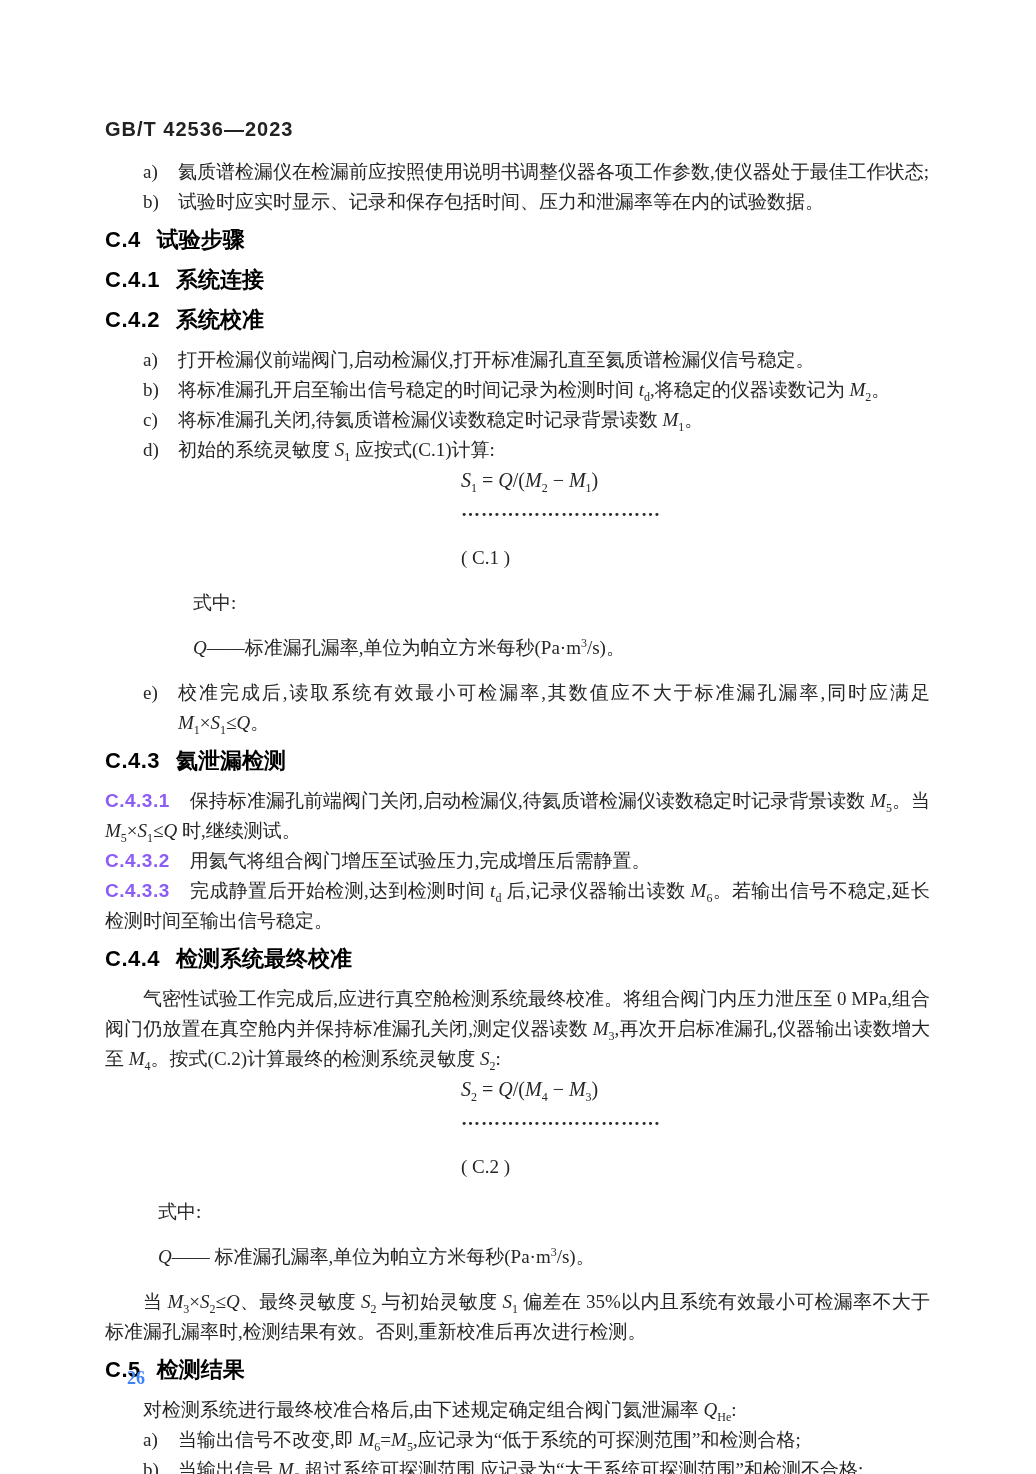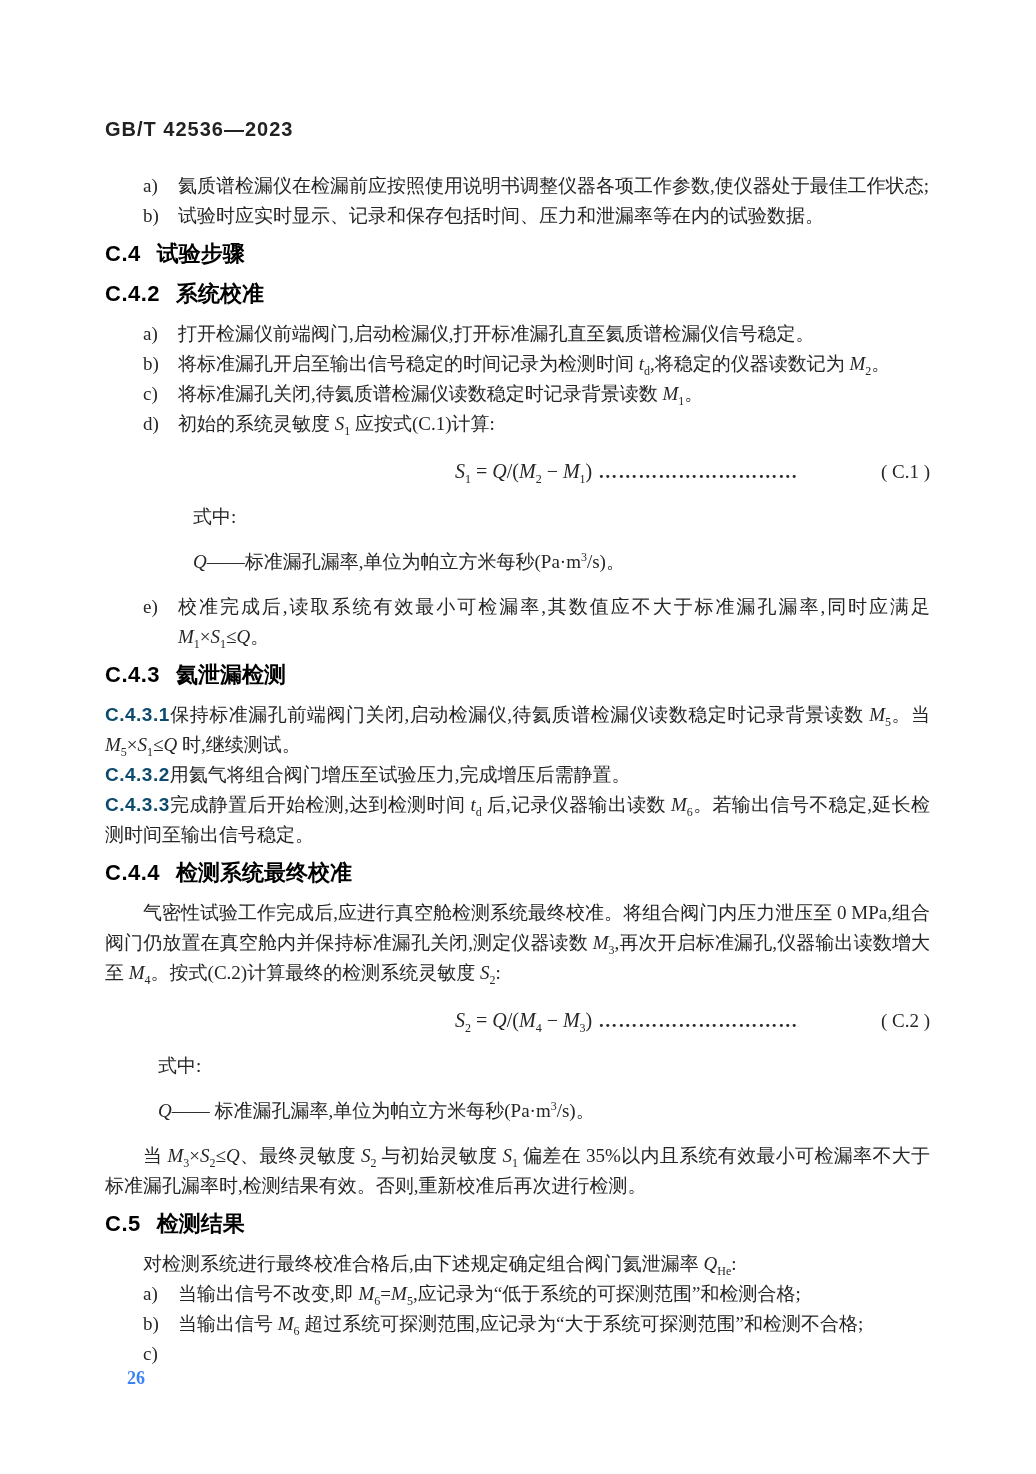--- a/index.html
+++ b/index.html
@@ -5,44 +5,45 @@
   html,body{margin:0;padding:0;background:#ffffff;}
   .page{
     width:1036px;height:1474px;box-sizing:border-box;position:relative;
     background:#ffffff;color:#262626;overflow:hidden;
     padding:118px 106px 0 105px;
     font-family:"Liberation Serif","DejaVu Serif",serif;
   }
   .doc-header{
     font-family:"Liberation Sans","DejaVu Sans",sans-serif;
     font-weight:700;font-size:20px;letter-spacing:1px;color:#222;
-    margin:0 0 30px 0;
+    margin:0 0 16px 0;
   }
   .para{font-size:19px;line-height:30px;margin:0;text-align:justify;}
   .para.indent{text-indent:38px;}
   .hd{
     font-family:"Liberation Sans","DejaVu Sans",sans-serif;
     font-size:22px;font-weight:700;color:#000000;margin:8px 0 10px 0;
   }
   .hd .hd-num{margin-right:16px;letter-spacing:0.5px;}
   .list-item{
     position:relative;padding-left:73px;font-size:19px;line-height:30px;
     text-align:justify;
   }
   .list-item .li-label{position:absolute;left:38px;top:0;}
   .where{font-size:19px;line-height:30px;margin:15px;}
   .where.lg{padding-left:73px;}
   .where.sm{padding-left:38px;}
   .clause .clause-num{
     font-family:"Liberation Sans","DejaVu Sans",sans-serif;
-    font-weight:700;color:#0c4a6e;letter-spacing:0.5px;
+    font-weight:700;color:#8b5cf6;margin-right:20px;letter-spacing:0.5px;
   }
   .formula-row{
     display:flex;align-items:baseline;font-size:19px;line-height:30px;
     padding-left:350px;
+    flex-direction:column;
   }
   .formula-body{white-space:nowrap;font-size:20px;}
   .formula-leader{
     flex:1;overflow:hidden;white-space:nowrap;margin:0 6px;
     letter-spacing:1px;font-weight:700;color:#2a2a2a;
   }
   .formula-num{white-space:nowrap;margin-top:18px;}
   i{font-style:italic;}
   sub{font-size:12px;line-height:0;}
   sup{font-size:12px;line-height:0;}
@@ -61,20 +62,23 @@
   </div>
   <div class="list-item">
     <span class="li-label">b)</span>
     <span class="li-text">试验时应实时显示、记录和保存包括时间、压力和泄漏率等在内的试验数据。</span>
   </div>
 
   <div class="hd">
     <span class="hd-num">C.4</span><span class="hd-title">试验步骤</span>
   </div>
 
+  <div class="hd">
+    <span class="hd-num">C.4.1</span><span class="hd-title">系统连接</span>
+  </div>
 
 
   <div class="hd">
     <span class="hd-num">C.4.2</span><span class="hd-title">系统校准</span>
   </div>
 
 
   <div class="list-item">
     <span class="li-label">a)</span>
     <span class="li-text">打开检漏仪前端阀门,启动检漏仪,打开标准漏孔直至氦质谱检漏仪信号稳定。</span>

